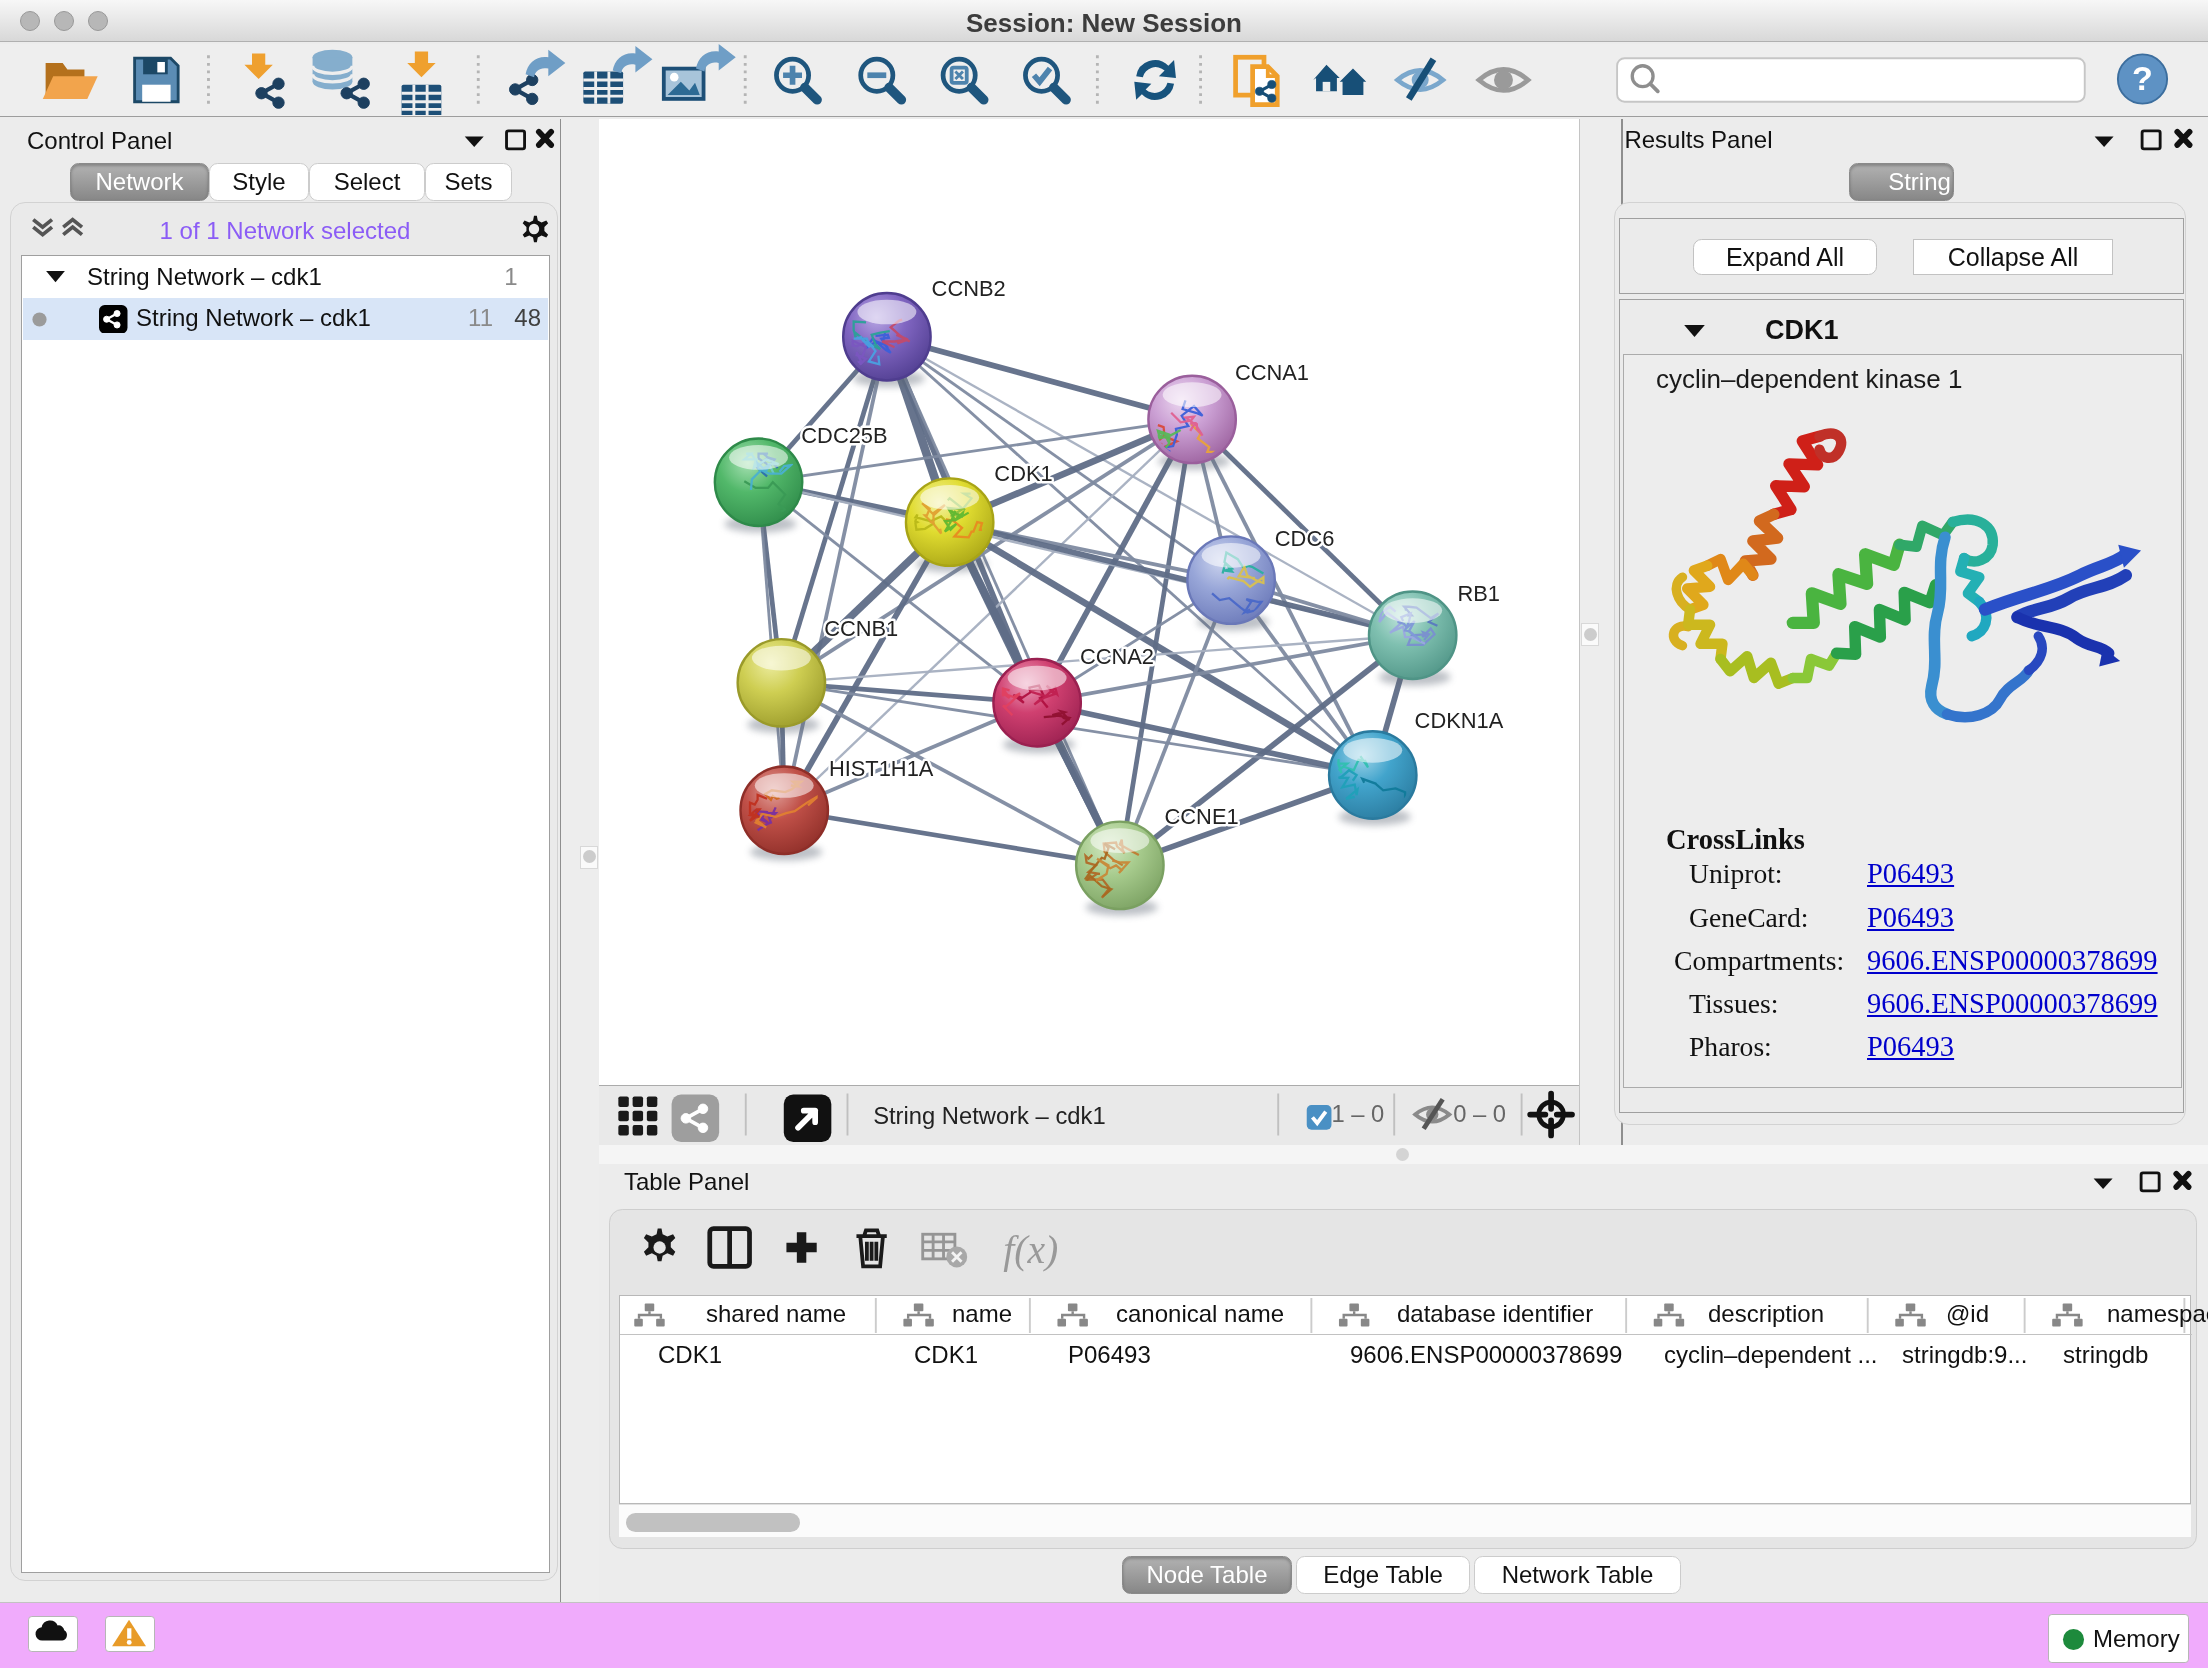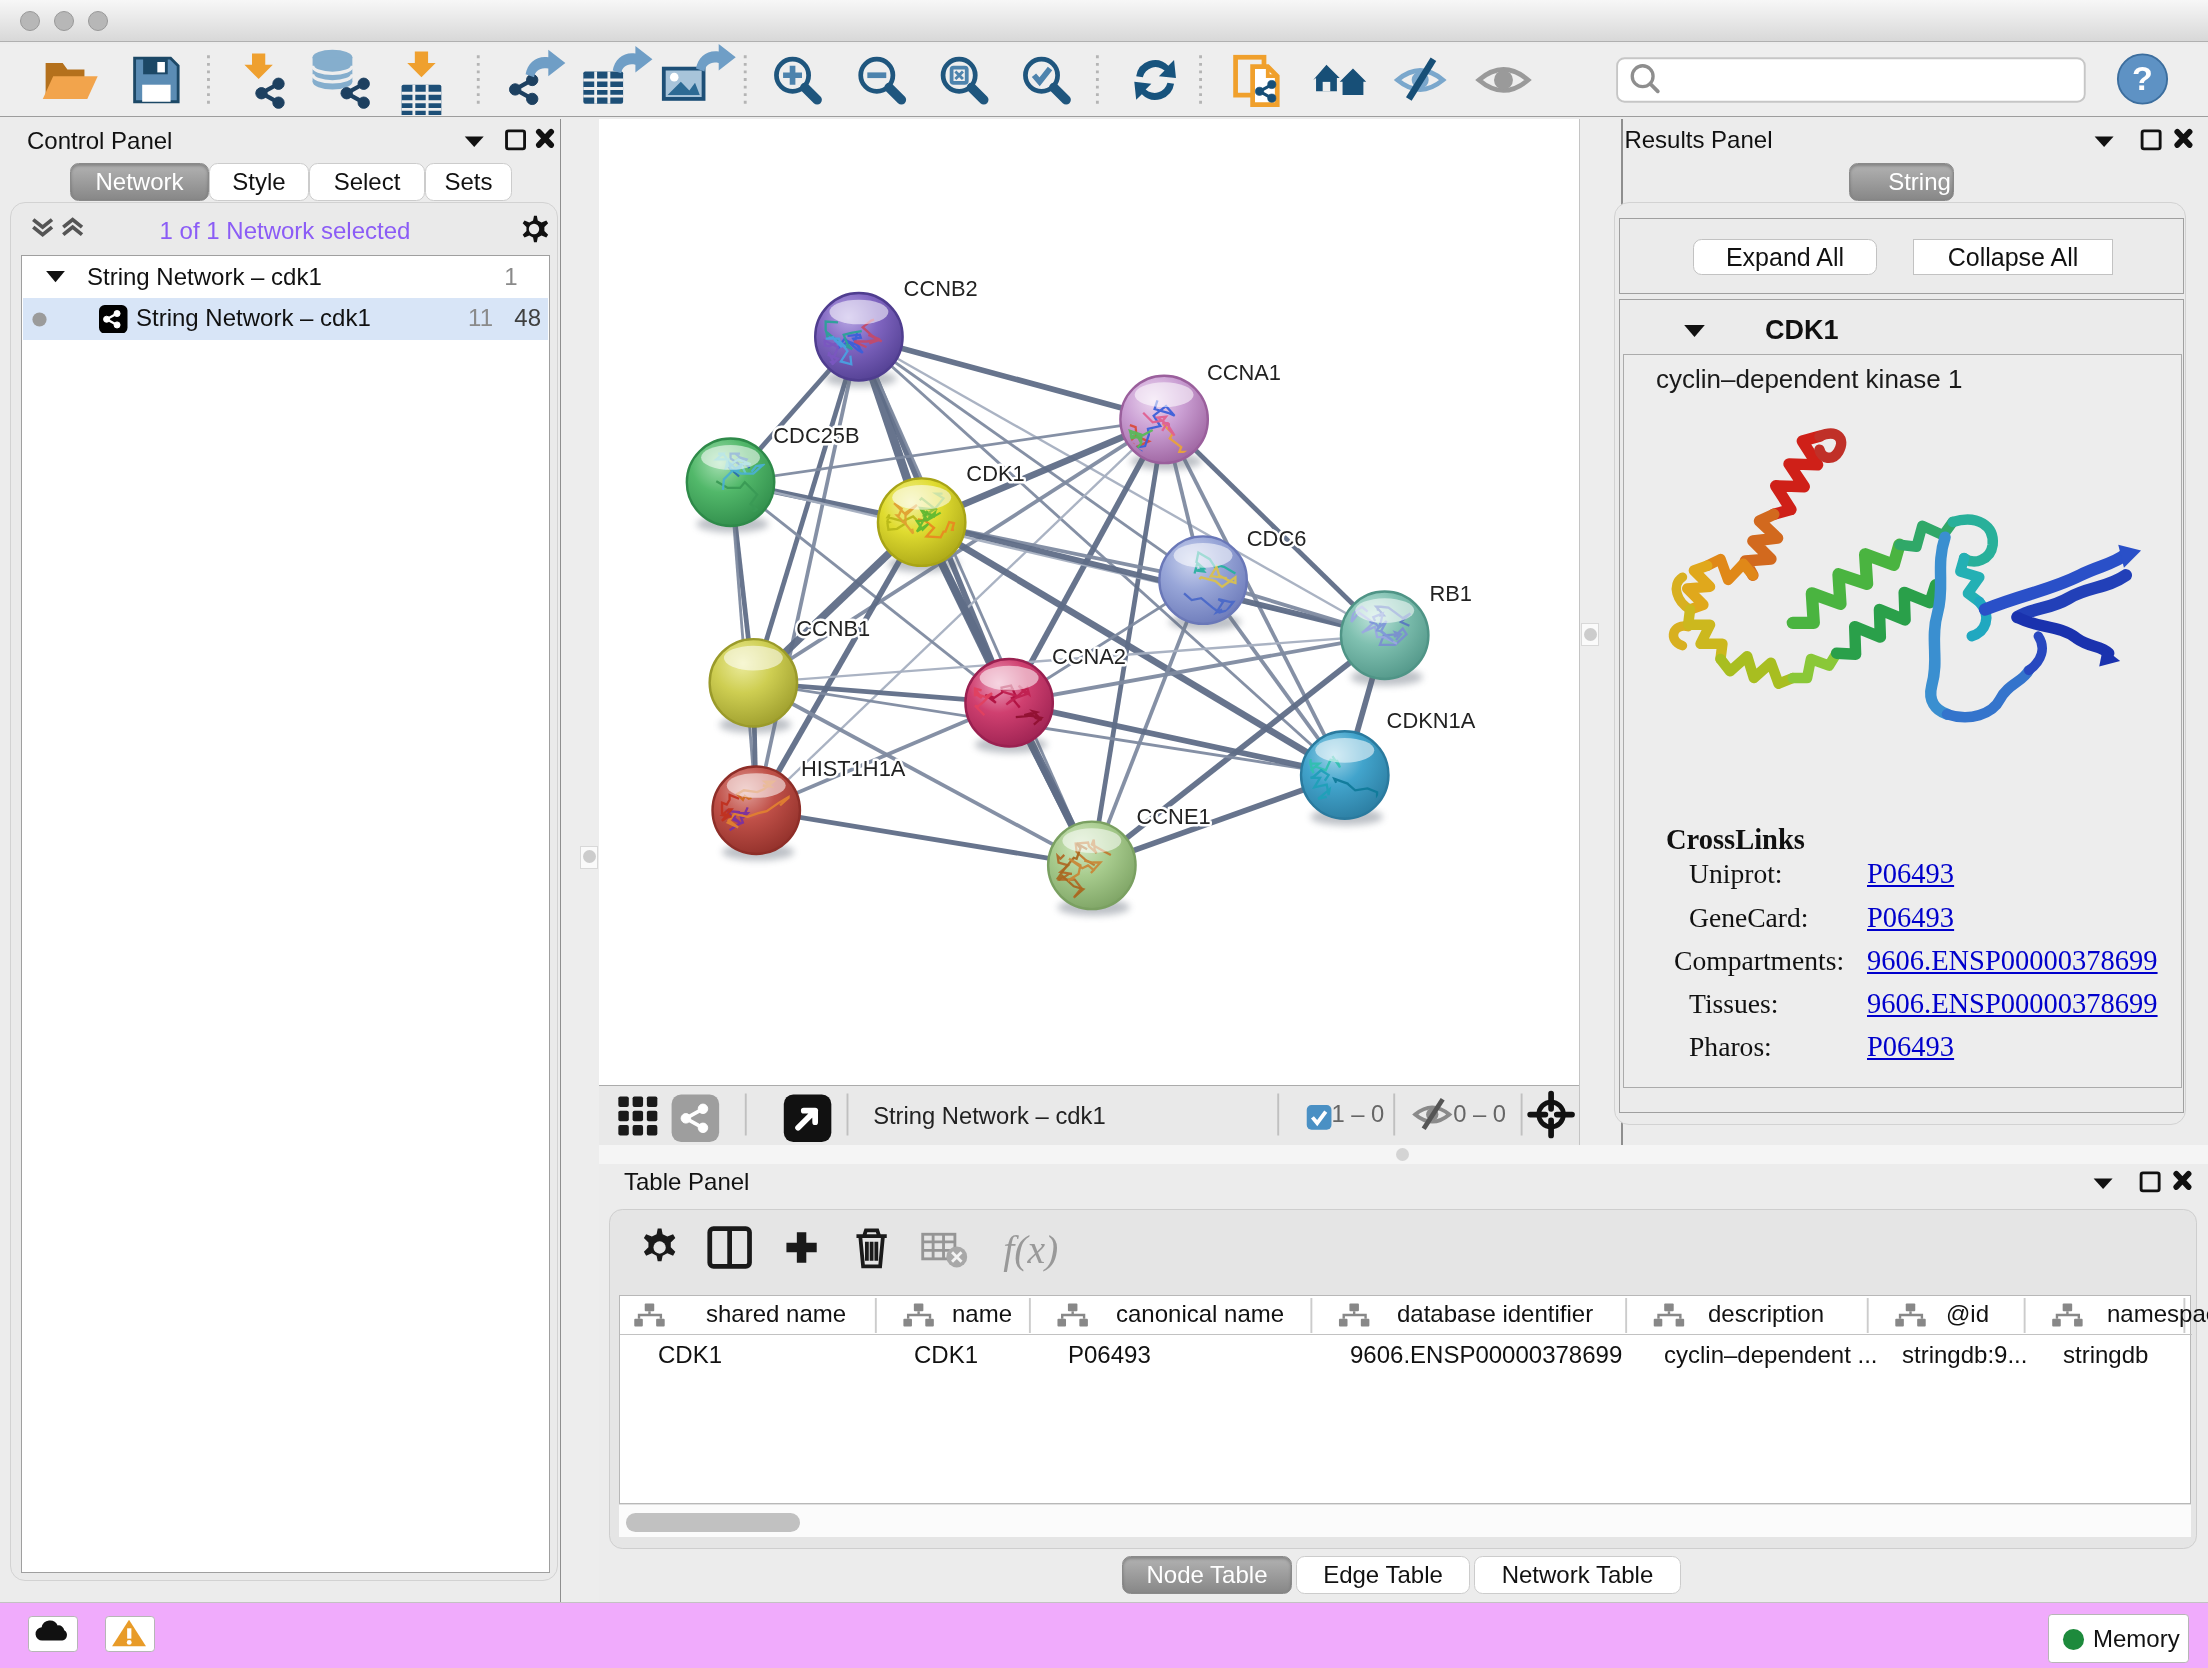--- a/index.html
+++ b/index.html
@@ -15,41 +15,42 @@
 #toolbar { position:absolute; left:0; top:44px; width:2208px; height:73px;
   background:#eeeeee; border-bottom:1.9px solid #9d9d9d; }
 #panelL { position:absolute; left:0; top:119px; width:560px; height:1483px; background:#ececec; }
 .ptitle { font-size:24px; color:#111; }
 .tab { position:absolute; height:38px; border-radius:8.6px; text-align:center;
   font-size:24px; color:#111; background:#ffffff; border:1px solid #cccccc; line-height:36px; }
 .tabsel { background:linear-gradient(#b2b2b2,#878787); color:#ffffff; border:1px solid #8a8a8a;
   box-shadow:inset 0 1.9px 2.9px rgba(0,0,0,0.25); }
 #gutterL { position:absolute; left:560px; top:119px; width:39px; height:1483px;
   background:#ededed; border-left:1.9px solid #8e8e8e; }
-#canvas { position:absolute; left:599px; top:119px; width:980px; height:966px; background:#ffffff; }
+#canvas { position:absolute; left:599px; top:119px; width:980px; height:966px; background:#ffffff;padding-left:28px; }
 #canvasbar { position:absolute; left:599px; top:1085px; width:980px; height:60px;
   background:#e9e9e9; border-top:1.9px solid #ababab; }
 #gutterR { position:absolute; left:1579px; top:119px; width:44px; height:1026px;
   background:#ededed; border-left:1px solid #c4c4c4; border-right:2.9px double #8e8e8e; }
 #panelR { position:absolute; left:1612px; top:119px; width:596px; height:1026px; }
 #hgutter { position:absolute; left:599px; top:1145px; width:1609px; height:19px; background:#f5f5f5; }
 #panelB { position:absolute; left:599px; top:1164px; width:1609px; height:438px; background:#ececec; }
 #statusbar { position:absolute; left:0; top:1602px; width:2208px; height:67px;
   background:#f0abfc; border-top:1.9px solid #c2c2c2; }
 .btn { position:absolute; background:#ffffff; border:1.9px solid #b6b6b6; border-radius:3.8px; }
 a.lk { color:#0000cc; text-decoration:underline; }
 .hcol { position:absolute; top:0; height:39px; font-size:24px; color:#111; }
 .dcol { position:absolute; top:0; height:48px; font-size:24px; color:#111; }
 </style>
 </head>
 <body>
 <div id="titlebar">
   <div class="tl" style="left:20px;"></div>
   <div class="tl" style="left:54px;"></div>
   <div class="tl" style="left:88px;"></div>
+  <div id="title">Session: New Session</div>
 </div>
 <div id="toolbar">
 <svg width="2208" height="71" viewBox="0 0 2322 75">
 <defs>
 <g id="shr">
           <circle cx="-1" cy="0" r="6"></circle>
           <circle cx="17" cy="-10" r="6"></circle>
           <circle cx="17" cy="10" r="6"></circle>
           <path d="M-1 0L17 -10M-1 0L17 10" stroke-width="4.5" fill="none"></path>
         </g>

